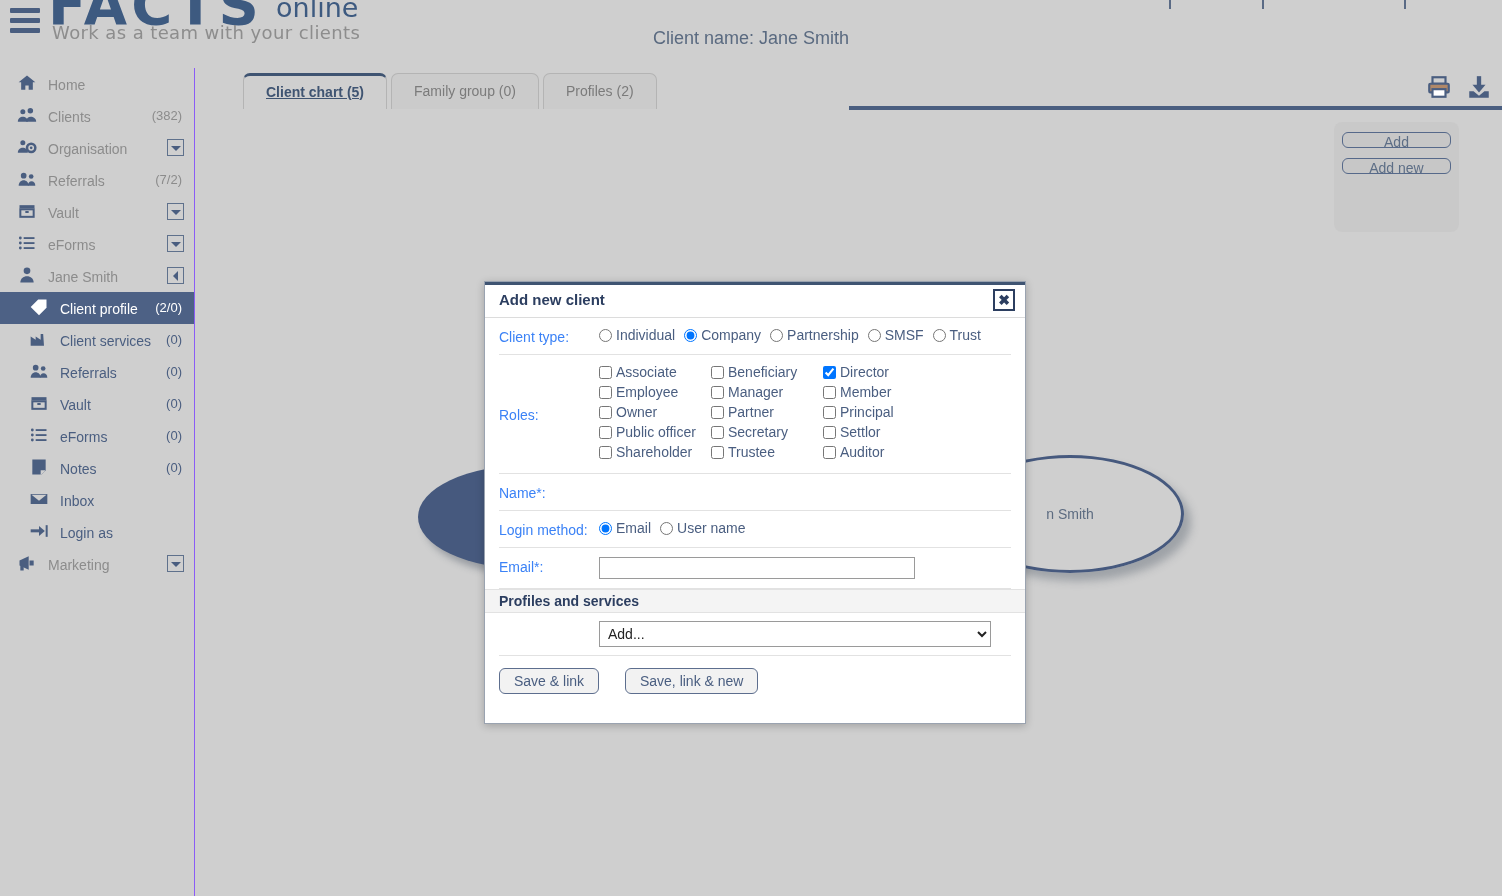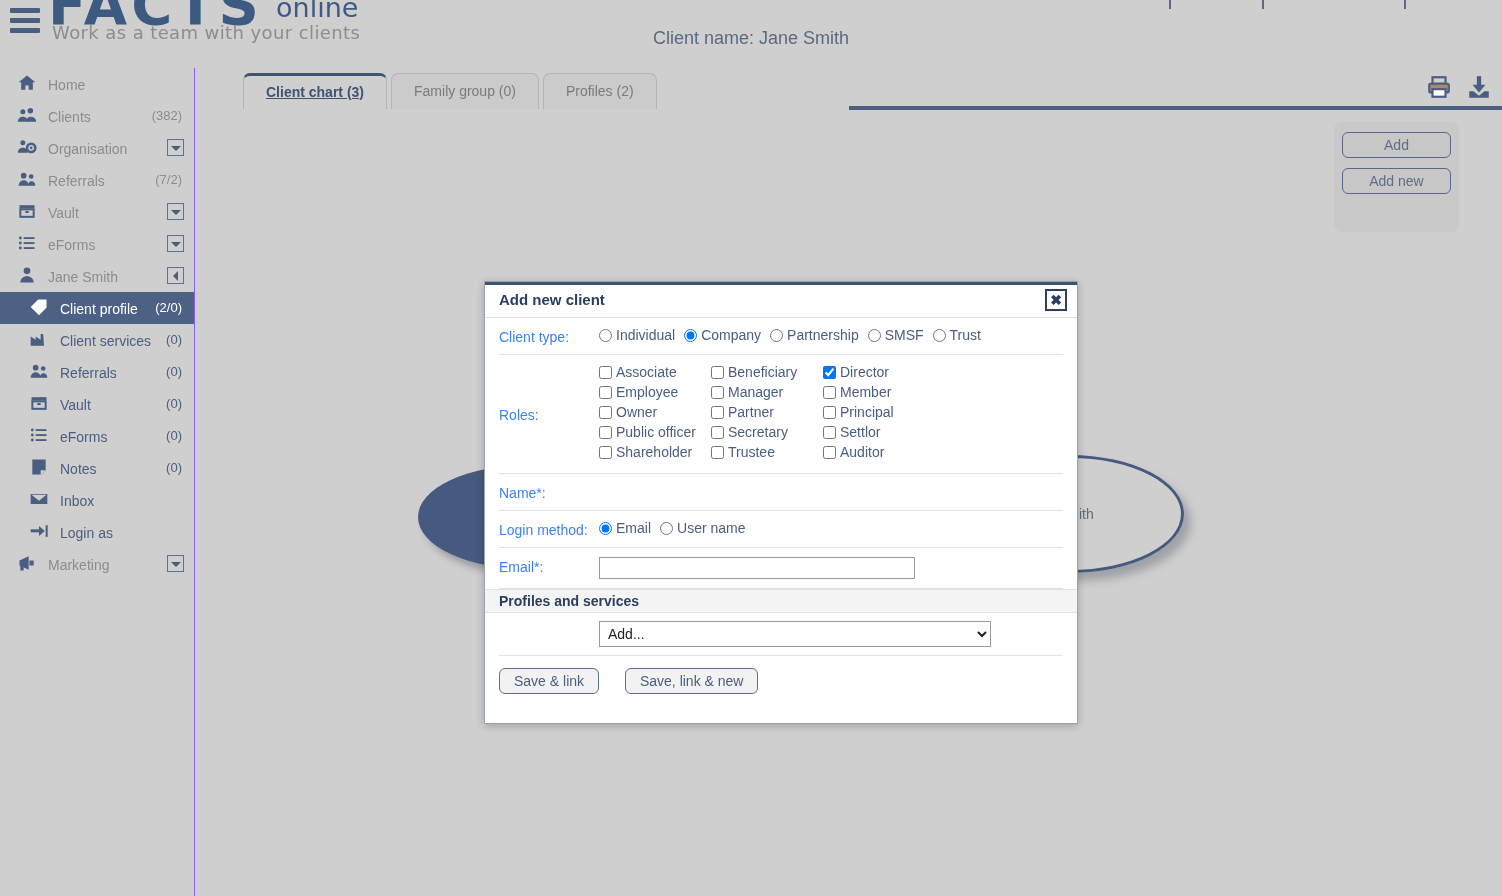--- a/index.html
+++ b/index.html
@@ -108,21 +108,21 @@
 
   #tools { position:absolute; right:8px; top:6px; }
   #tools .tool { display:inline-block; width:28px; height:28px; margin-left:8px; cursor:pointer; }
 
   
   #add-panel {
     position:absolute; left:1113px; top:54px; width:125px; height:110px;
     background:#c9c9c9; border-radius:8px;
   }
   #add-panel button {
-    display:block; width:109px; height:26px; margin:10px auto 0;
+    display:block; width:109px; height:16px; margin:10px auto 0;
     background:#c7c7c7; border:1px solid #56698a; border-radius:6px;
     color:#5d6e86; font-size:14px; font-family:"Liberation Sans", sans-serif; cursor:pointer;
   }
 
   
   .ellipse-filled {
     position:absolute; left:197px; top:397px; width:220px; height:104px;
     border-radius:50%; background:#46597e;
     box-shadow:6px 7px 7px rgba(70,80,95,0.40);
   }
@@ -131,21 +131,21 @@
     border-radius:50%; background:transparent; border:3px solid #46597e;
     box-shadow:7px 8px 8px rgba(70,80,95,0.35);
     text-align:center;
   }
   .ellipse-outline span {
     display:block; margin-top:48px; font-size:14px; color:#5c6b80;
   }
 
   
   #modal {
-    position:absolute; left:484px; top:281px; width:594px; height:443px;
+    position:absolute; left:484px; top:281px; width:542px; height:443px;
     background:#ffffff; border:1px solid #9aa3b0;
     box-shadow:0 2px 8px rgba(0,0,0,0.22);
   }
   #modal-topline { position:absolute; left:0; top:0; width:100%; height:3px; background:#3f5472; }
   #modal-header {
     position:relative; height:36px; border-bottom:1px solid #dcdcdc;
     padding:0 14px; line-height:36px;
   }
   #modal-title { font-size:15px; font-weight:bold; color:#2c3e60; }
   #modal-close {
@@ -303,21 +303,21 @@
     <div class="nav-item dim"><span class="ico"><svg viewBox="0 0 24 24">
           <path fill="#4a5e80" d="M3 9 L14 4 v16 L3 15 z"></path>
           <rect x="15" y="9" width="5" height="6" fill="#4a5e80"></rect>
           <rect x="4" y="15" width="4" height="6" fill="#4a5e80"></rect>
         </svg></span><span class="label">Marketing</span><span class="caret"></span></div>
   </div>
 
 <div id="main">
 
   <div id="tabs">
-      <div class="tab active"><span class="txt">Client chart (3)</span></div>
+      <div class="tab active"><span class="txt">Client chart (5)</span></div>
       <div class="tab"><span class="txt">Family group (0)</span></div>
       <div class="tab"><span class="txt">Profiles (2)</span></div>
     </div>
   <div id="tab-underline"></div>
 
   <div id="tools">
     <span class="tool">
       <svg viewBox="0 0 24 24" width="26" height="26" aria-hidden="true">
         <rect x="6" y="3" width="12" height="6" fill="none" stroke="#4a5e80" stroke-width="2"></rect>
         <rect x="3" y="9" width="18" height="8" rx="1" fill="#b08868" stroke="#4a5e80" stroke-width="2"></rect>

